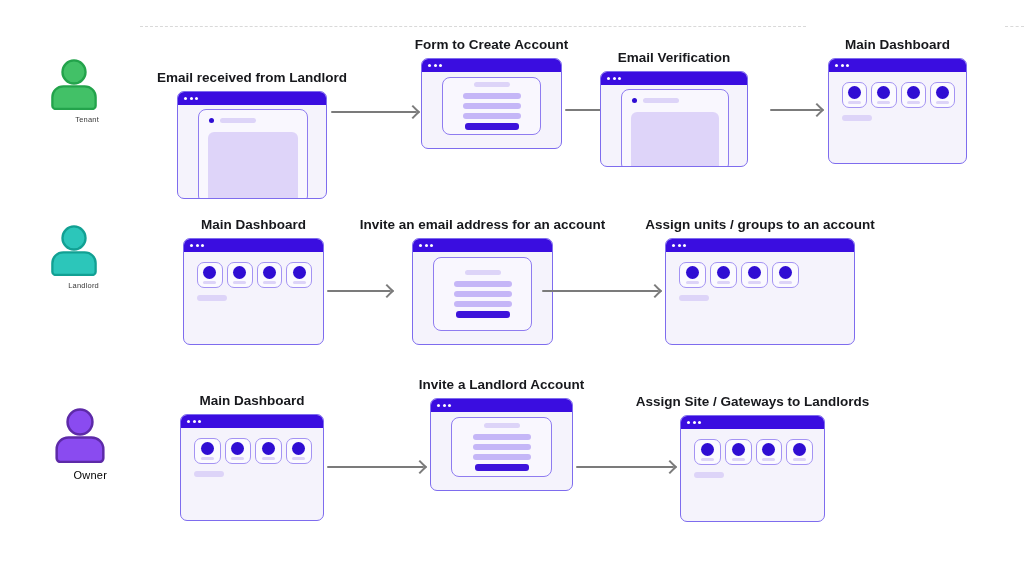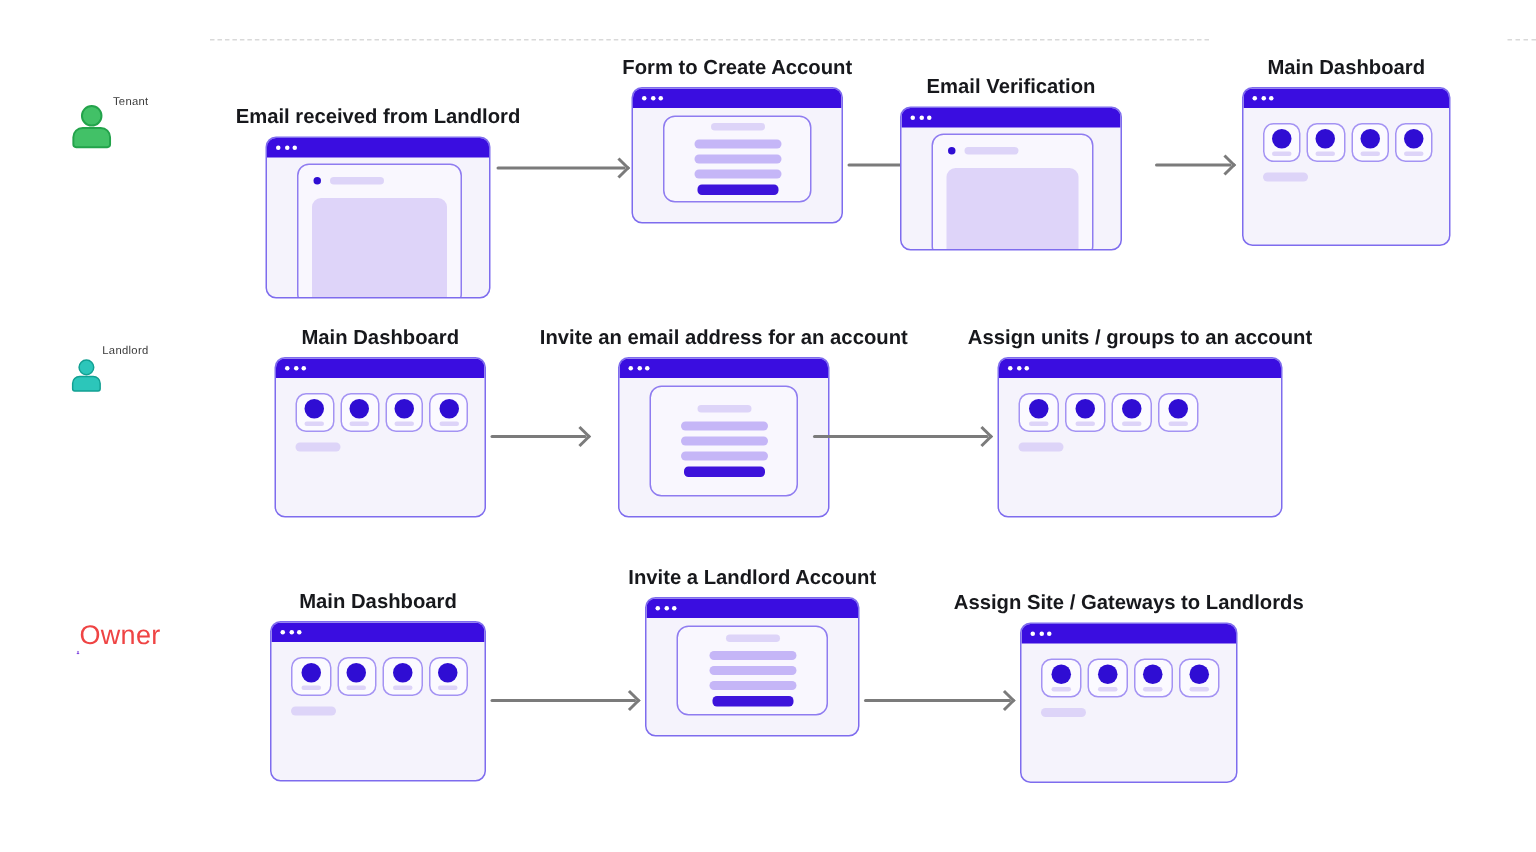--- a/index.html
+++ b/index.html
@@ -6,23 +6,23 @@
   body{
     width:1024px;height:568px;background:#ffffff;position:relative;overflow:hidden;
     font-family:"Liberation Sans", sans-serif;
   }
   .stage{position:absolute;inset:0;}
 
   
   .divider{position:absolute;height:0;border-top:1.5px dashed #d9d9d9;}
 
   
-  .persona{position:absolute;display:flex;flex-direction:row;align-items:flex-start;}
+  .persona{position:absolute;display:flex;flex-direction:column;align-items:flex-end;}
   .persona-label{margin-top:5px;color:#3a3a3a;font-size:7.5px;letter-spacing:.2px;}
-  .persona-owner .persona-label{font-size:18px;color:#ef4444;margin-top:6px;}
+  .persona-owner .persona-label{font-size:11px;color:#000000;margin-top:6px;}
 
   
   .step{position:absolute;}
   .step-label{
     position:absolute;bottom:100%;margin-bottom:6px;left:50%;transform:translateX(-50%);
     white-space:nowrap;font-size:13.5px;font-weight:600;color:#17181c;
   }
   .window{
     position:absolute;inset:0;background:#f5f3fc;border:1.5px solid #7e6cee;
     border-radius:7px;overflow:hidden;box-sizing:border-box;

